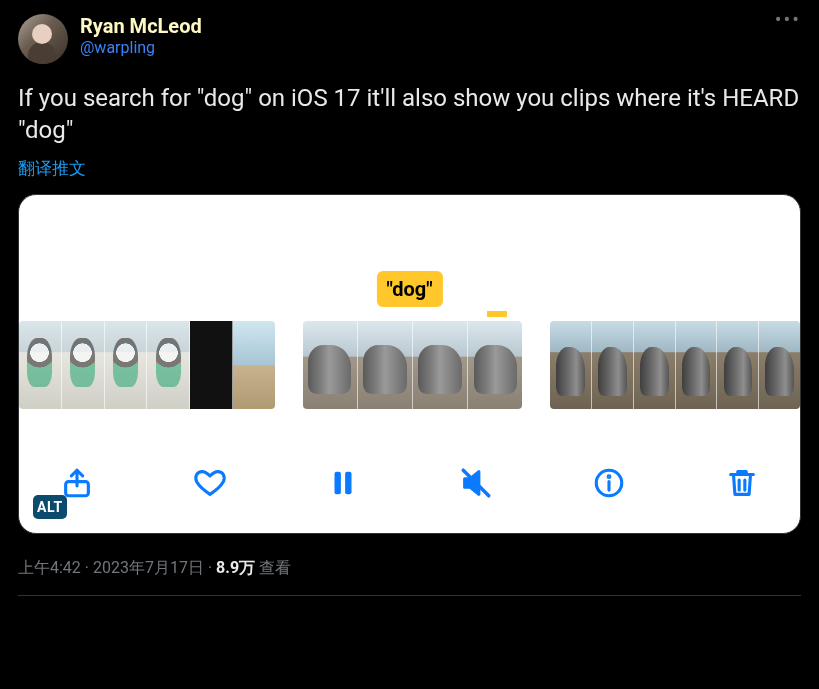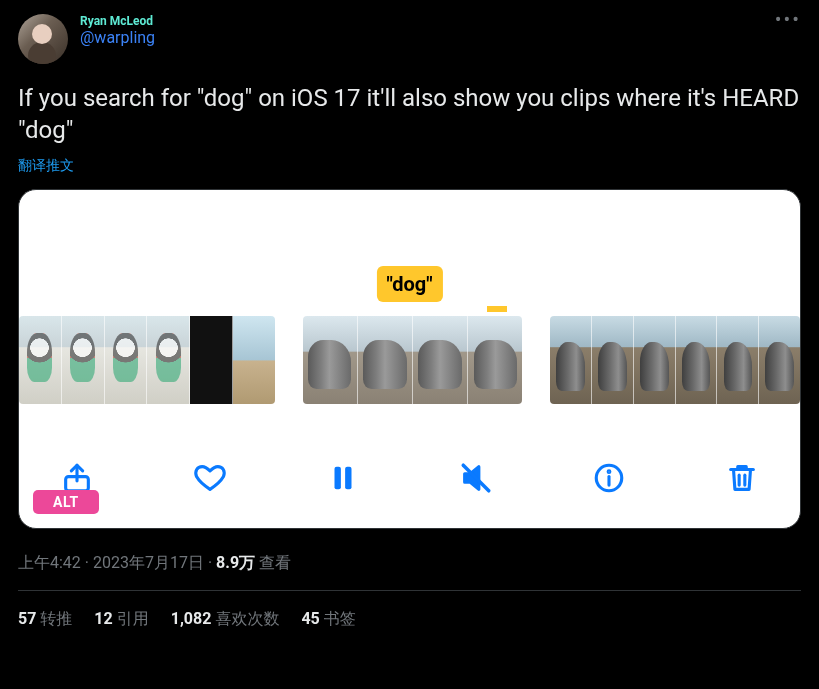--- a/index.html
+++ b/index.html
@@ -2,25 +2,25 @@
 <html><head>
 <meta charset="utf-8">
 <style>
   * { box-sizing: border-box; margin: 0; padding: 0; }
   html, body { width: 819px; height: 689px; background: #000; color: #e7e9ea; font-family: -apple-system, BlinkMacSystemFont, "Segoe UI", Roboto, Helvetica, Arial, sans-serif; overflow: hidden; }
   .tweet { padding: 14px 18px 0 18px; position: relative; }
   .header { display: flex; align-items: flex-start; }
   .avatar { width: 50px; height: 50px; border-radius: 50%; background: linear-gradient(135deg, #b0a59a 0%, #6b5e52 40%, #3a3028 100%); flex: 0 0 auto; margin-right: 12px; position: relative; overflow: hidden; }
   .avatar::after { content:""; position:absolute; left:14px; top:10px; width:20px; height:20px; background:#e8cfc0; border-radius:50%; box-shadow: 0 22px 0 4px #4a3d33; }
   .names { display: flex; flex-direction: column; }
-  .display-name { font-weight: 700; font-size: 12px; color: #5eead4; }
+  .display-name { font-weight: 700; font-size: 20px; color: #fef9c3; }
   .handle { font-size: 16px; color: #3b82f6; }
   .more { position: absolute; right: 18px; top: 14px; color: #71767b; font-size: 20px; letter-spacing: 2px; line-height: 10px; cursor: pointer; }
   .body-text { font-size: 24px; line-height: 1.35; margin-top: 18px; color: #e7e9ea; }
-  .translate { color: #1d9bf0; font-size: 14px; margin-top: 10px; cursor: pointer; display: inline-block; }
+  .translate { color: #1d9bf0; font-size: 17px; margin-top: 10px; cursor: pointer; display: inline-block; }
   .media { margin-top: 14px; border: 1px solid #2f3336; border-radius: 18px; overflow: hidden; position: relative; background: #fff; }
   .media-inner { height: 338px; position: relative; }
   .tag { position: absolute; left: 50%; transform: translateX(-50%); top: 76px; background: #ffc72c; color: #000; font-weight: 700; font-size: 20px; padding: 6px 10px; border-radius: 6px; }
   .tag-tick { position: absolute; top: 116px; left: 468px; width: 20px; height: 6px; background: #ffc72c; }
   .strip { position: absolute; top: 126px; left: 0; right: 0; height: 88px; display: flex; gap: 28px; padding: 0 0 0 0; }
   .clip { height: 88px; display: flex; border-radius: 4px; overflow: hidden; }
   .clip.a { width: 256px; }
   .clip.b { width: 220px; position: relative; }
   .clip.c { width: 250px; }
   .frame { flex: 1 1 0; border-right: 1px solid rgba(255,255,255,0.6); }
@@ -32,21 +32,21 @@
   .fb { background: linear-gradient(180deg, #dce8ee 0%, #b9c7cf 40%, #a1988a 41%, #8a8174 100%); position:relative; }
   .fb::after { content:""; position:absolute; left:10%; top:28%; width:80%; height:55%; background: linear-gradient(90deg, #5a5a5a 0%, #7d7d7d 30%, #9a9a9a 50%, #6a6a6a 100%); border-radius: 35% 45% 20% 20%; }
   .playhead { position:absolute; left:14px; top:-4px; width:5px; height:96px; background:#fff; border-radius:3px; box-shadow: 0 0 0 1px rgba(0,0,0,0.2); }
   .fc { background: linear-gradient(180deg, #c8dbe4 0%, #9fb8c5 35%, #8b7e6a 36%, #6e6352 100%); position:relative; }
   .fc::after { content:""; position:absolute; left:15%; top:30%; width:70%; height:55%; background: linear-gradient(90deg, #3f3f3f 0%, #6a6a6a 40%, #8e8e8e 70%, #555 100%); border-radius: 40% 50% 20% 20%; }
   .toolbar { position:absolute; bottom: 20px; left: 0; right: 0; height: 60px; display:flex; align-items:center; justify-content: space-between; padding: 0 38px; }
   .tbtn { width: 40px; height: 40px; display:flex; align-items:center; justify-content:center; color:#0a7aff; cursor:pointer; }
   .tbtn svg { width: 34px; height: 34px; stroke: #0a7aff; fill: none; stroke-width: 2.2; stroke-linecap: round; stroke-linejoin: round; }
   .tbtn.pause svg rect { fill:#0a7aff; stroke:none; }
   .tbtn.mute svg { fill:#0a7aff; stroke:#0a7aff; }
-  .alt { position:absolute; left: 14px; bottom: 14px; background:#ec4899; color:#fff; font-weight:700; font-size:14px; padding: 4px 20px; border-radius: 5px; letter-spacing: 0.5px; }
+  .alt { position:absolute; left: 14px; bottom: 14px; background:#0c4a6e; color:#fff; font-weight:700; font-size:14px; padding: 4px 4px; border-radius: 5px; letter-spacing: 0.5px; }
   .meta { margin-top: 24px; font-size: 16px; color:#71767b; }
   .meta .views-count { color:#e7e9ea; font-weight:700; }
   .divider { height:1px; background:#2f3336; margin-top: 16px; }
   .stats { display:flex; gap: 22px; padding: 18px 0 0 0; font-size: 16px; color:#71767b; }
   .stats b { color:#e7e9ea; font-weight:700; margin-right: 4px; }
 </style>
 </head>
 <body>
 
 <div class="tweet">
@@ -139,19 +139,13 @@
       <div class="alt">ALT</div>
     </div>
   </div>
 
   <div class="meta">
     <span>上午4:42</span><span> · </span><span>2023年7月17日</span><span> · </span><span class="views-count">8.9万</span><span> 查看</span>
   </div>
 
   <div class="divider"></div>
 
-  <div class="stats">
-    <span><b>57</b><span>转推</span></span>
-    <span><b>12</b><span>引用</span></span>
-    <span><b>1,082</b><span>喜欢次数</span></span>
-    <span><b>45</b><span>书签</span></span>
-  </div>
 </div>
 
 </body></html>

